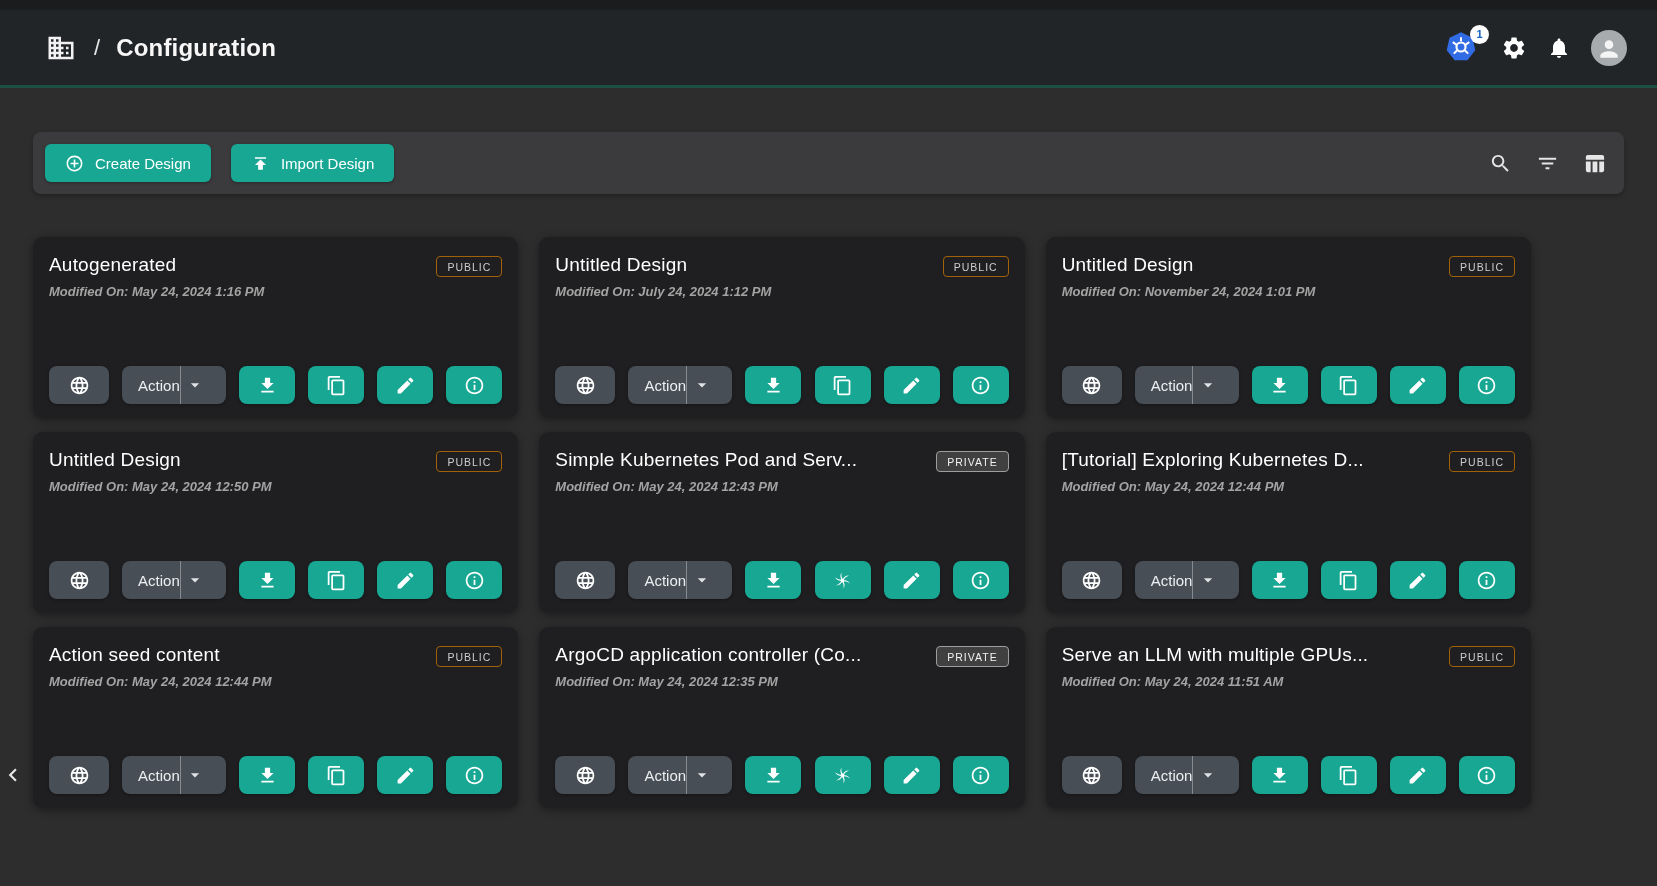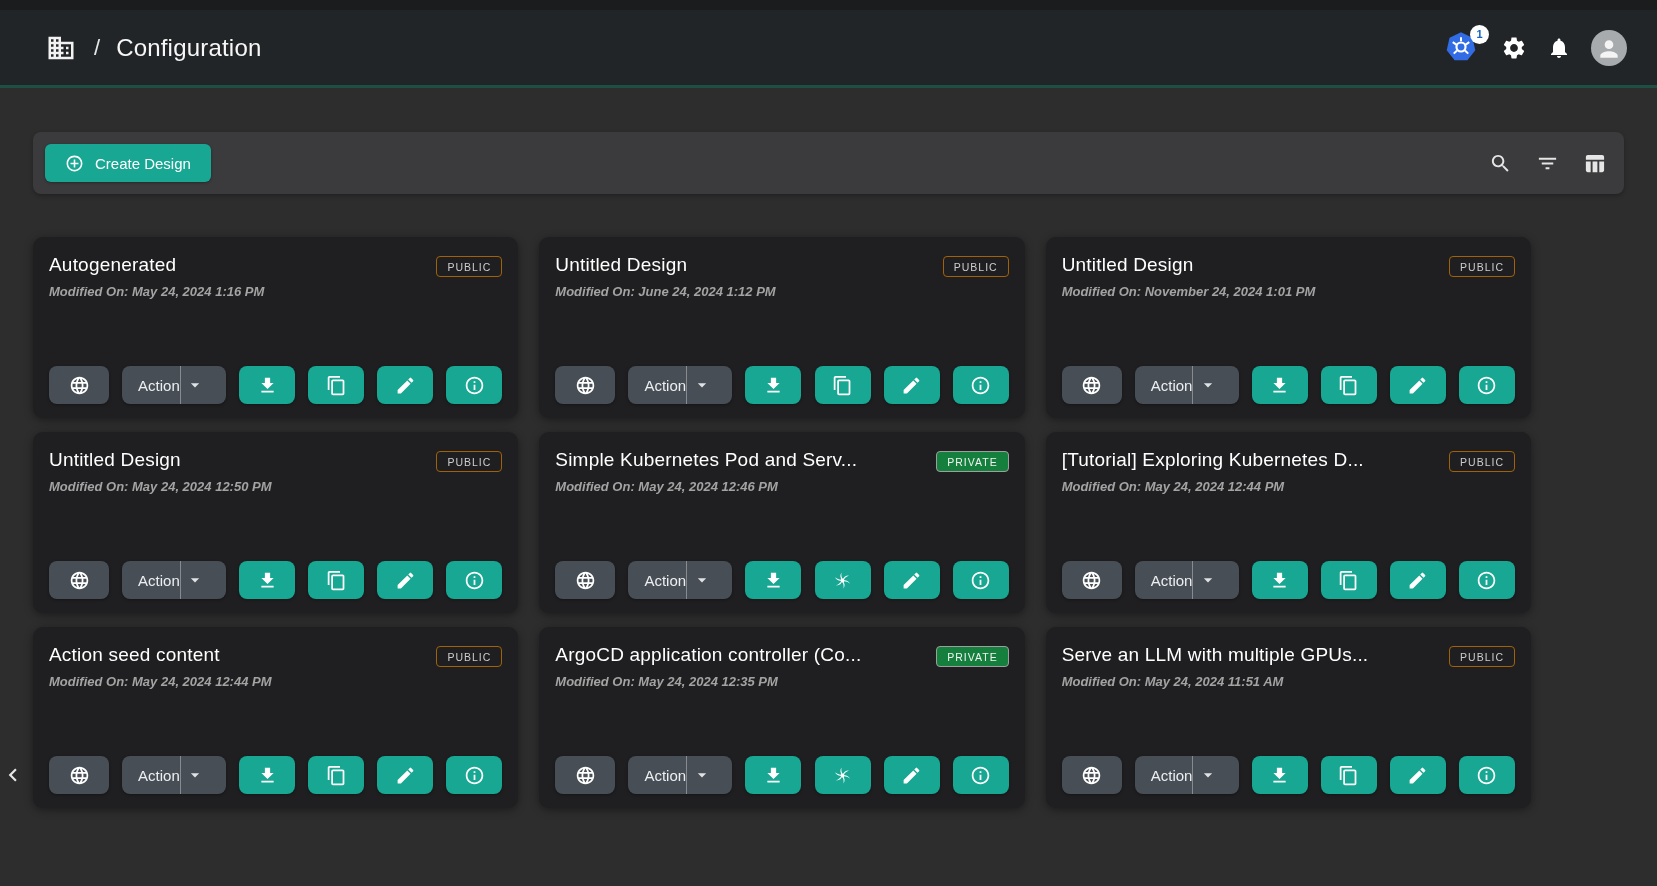--- a/index.html
+++ b/index.html
@@ -16,21 +16,21 @@
   .top-strip { height:10px; background:#1a1c1e; }
   header.app-header {
     height:78px; background:#222528;
     border-bottom:3px solid #1d4f43;
     display:flex; align-items:center; justify-content:space-between;
     padding:0 30px 0 46px;
   }
   .h-left { display:flex; align-items:center; }
   .h-left .org-ic { width:30px; height:30px; fill:#f2f2f2; }
   .crumb-sep { color:#e8e8e8; font-size:22px; margin:0 16px 0 18px; font-weight:400; }
-  .page-title { color:#f7f7f7; font-size:24px; font-weight:400; margin:0; letter-spacing:.2px; }
+  .page-title { color:#f7f7f7; font-size:24px; font-weight:700; margin:0; letter-spacing:.2px; }
 
   .h-right { display:flex; align-items:center; gap:20px; }
   .k8s-wrap { position:relative; width:36px; height:34px; cursor:pointer; }
   .k8s-wrap svg { width:32px; height:32px; }
   .k8s-badge {
     position:absolute; top:-6px; right:-8px;
     min-width:19px; height:19px; border-radius:50%;
     background:#fff; color:#1565c0; font-size:11px; font-weight:700;
     display:flex; align-items:center; justify-content:center;
   }
@@ -79,21 +79,21 @@
   .card-title {
     margin:0; color:#ffffff; font-size:19px; font-weight:500;
     white-space:nowrap; overflow:hidden; max-width:370px; letter-spacing:.2px;
   }
   .badge {
     flex:none; margin-left:10px; margin-top:2px;
     font-size:10.5px; letter-spacing:1px; color:#cdcdcd;
     border:1px solid #a16207; border-radius:4px;
     padding:4px 10px 3px 10px; background:transparent;
   }
-  .badge.private { background:#15803d; border-color:#9e9e9e; color:#f2f2f2; }
+  .badge.private { background:#404040; border-color:#9e9e9e; color:#f2f2f2; }
   .card-date {
     margin-top:7px; color:#a3a3a3; font-style:italic; font-weight:700; font-size:13px;
   }
   .card-actions {
     margin-top:auto; display:flex; justify-content:space-between; align-items:center;
   }
   .abtn {
     height:38px; border:none; border-radius:8px; cursor:pointer;
     display:flex; align-items:center; justify-content:center;
     box-shadow:0 1px 3px rgba(0,0,0,.35);
@@ -227,20 +227,26 @@
 
 <main>
   <div class="toolbar">
     <div class="tb-left">
       <button class="btn-teal">
         <svg class="ic">
             <use href="#i-plus-circle"></use>
           </svg>
         <span>Create Design</span>
       </button>
+      <button class="btn-teal">
+        <svg class="ic">
+            <use href="#i-publish"></use>
+          </svg>
+        <span>Import Design</span>
+      </button>
     </div>
     <div class="tb-right">
       <svg class="ic">
           <use href="#i-search"></use>
         </svg>
       <svg class="ic">
           <use href="#i-filter"></use>
         </svg>
       <svg class="ic">
           <use href="#i-table"></use>
@@ -292,21 +298,21 @@
             </svg>
       </button>
     </div>
   </article>
 
   <article class="card">
     <div class="card-head">
       <h2 class="card-title">Untitled Design</h2>
       <span class="badge">PUBLIC</span>
     </div>
-    <div class="card-date">Modified On: June 24, 2024 1:12 PM</div>
+    <div class="card-date">Modified On: July 24, 2024 1:12 PM</div>
     <div class="card-actions">
       <button class="abtn dark globe-btn">
         <svg class="ic">
               <use href="#i-globe"></use>
             </svg>
       </button>
       <div class="abtn dark action-split">
         <span class="action-label">Action</span>
         <span class="action-divider"></span>
         <span class="caret-zone">
@@ -427,21 +433,21 @@
             </svg>
       </button>
     </div>
   </article>
 
   <article class="card">
     <div class="card-head">
       <h2 class="card-title">Simple Kubernetes Pod and Serv...</h2>
       <span class="badge private">PRIVATE</span>
     </div>
-    <div class="card-date">Modified On: May 24, 2024 12:46 PM</div>
+    <div class="card-date">Modified On: May 24, 2024 12:43 PM</div>
     <div class="card-actions">
       <button class="abtn dark globe-btn">
         <svg class="ic">
               <use href="#i-globe"></use>
             </svg>
       </button>
       <div class="abtn dark action-split">
         <span class="action-label">Action</span>
         <span class="action-divider"></span>
         <span class="caret-zone">

